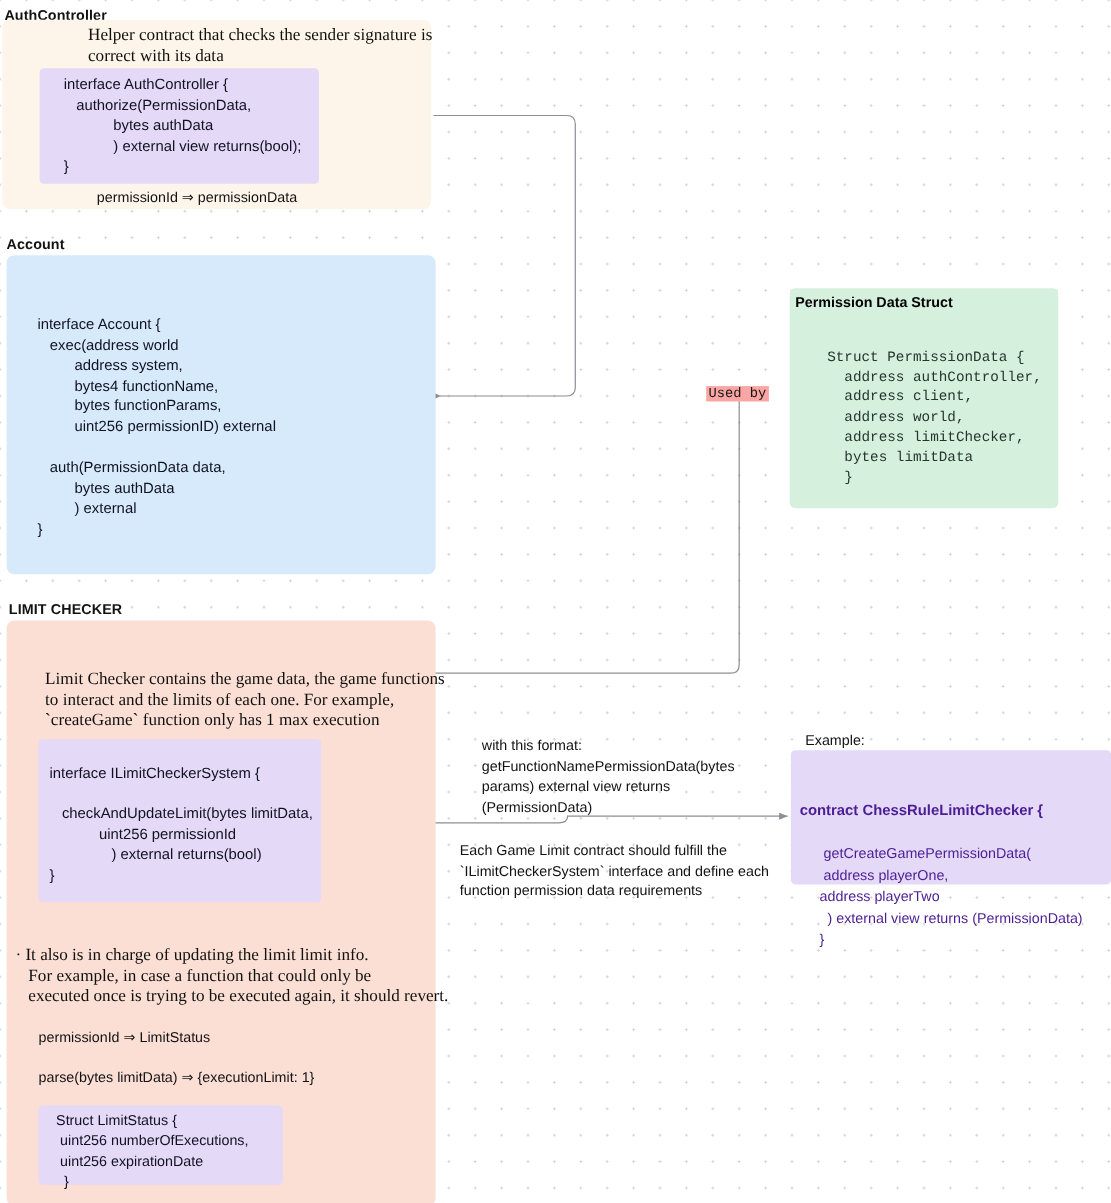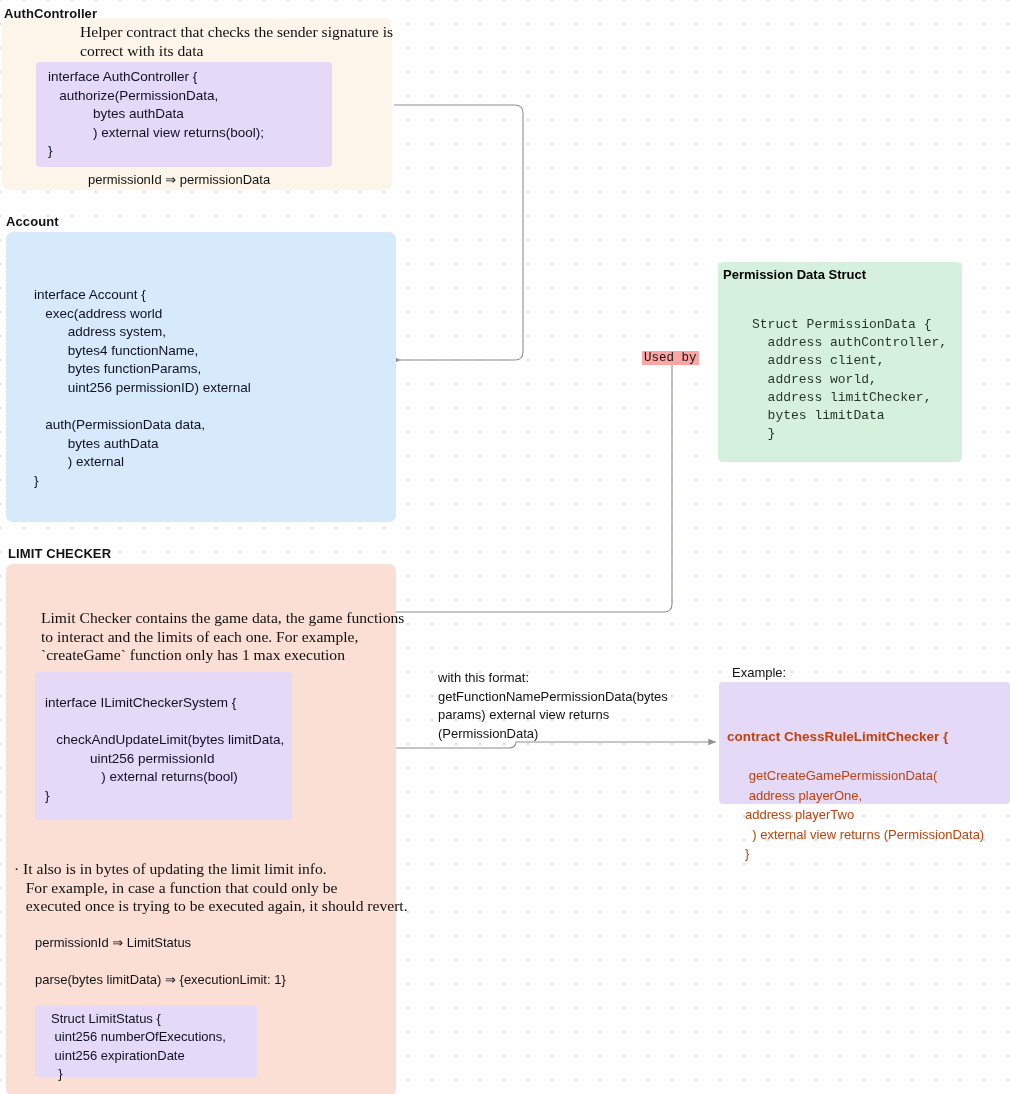--- a/index.html
+++ b/index.html
@@ -48,29 +48,29 @@
     position: absolute;
     background: #e4d9f7;
     border-radius: 4px;
     font-family: "Liberation Sans", sans-serif;
     font-size: 13.5px;
     line-height: 18.6px;
     color: #111122;
     white-space: pre;
     box-sizing: border-box;
   }
-  #auth-interface    { left: 36px; top: 62px;  width: 296px; height: 105px; padding: 6px 12px; }
+  #auth-interface    { left: 36px; top: 62px;  width: 254px; height: 105px; padding: 6px 22px; }
   #limit-interface   { left: 35px; top: 672px; width: 257px; height: 148px; padding: 22px 10px; }
   #limit-status-code { left: 35px; top: 1005px; width: 222px; height: 72px; padding: 5px 16px; font-size: 13px; line-height: 18.4px; }
   #chess-block {
     left: 719px; top: 682px; width: 291px; height: 122px;
     background: #e4d9f7; border-radius: 4px; padding: 6px 8px;
     position: absolute; box-sizing: border-box;
     font-family: "Liberation Sans", sans-serif; font-size: 13px;
-    line-height: 19.5px; color: #c2410c; white-space: pre;
+    line-height: 19.5px; color: #4c1d95; white-space: pre;
   }
   #chess-title { font-weight: bold; font-size: 13.5px; display: block; }
 
   
   .serif-text {
     position: absolute;
     font-family: "Liberation Serif", serif;
     font-size: 15.6px;
     line-height: 18.6px;
     color: #10100f;
@@ -196,34 +196,37 @@
   <div class="frame" id="limit-frame"></div>
   <div class="serif-text" id="limit-desc">Limit Checker contains the game data, the game functions
 to interact and the limits of each one. For example,
 `createGame` function only has 1 max execution</div>
   <div class="code-block" id="limit-interface">interface ILimitCheckerSystem {
 
    checkAndUpdateLimit(bytes limitData,
             uint256 permissionId
                ) external returns(bool)
 }</div>
-  <div class="serif-text" id="limit-note">· It also is in bytes of updating the limit limit info.
+  <div class="serif-text" id="limit-note">· It also is in charge of updating the limit limit info.
    For example, in case a function that could only be
    executed once is trying to be executed again, it should revert.</div>
   <div class="sans-note" id="limit-map">permissionId ⇒ LimitStatus</div>
   <div class="sans-note" id="limit-parse">parse(bytes limitData) ⇒ {executionLimit: 1}</div>
   <div class="code-block" id="limit-status-code">Struct LimitStatus {
  uint256 numberOfExecutions,
  uint256 expirationDate
   }</div>
 
   <div class="sans-note" id="format-note">with this format:
 getFunctionNamePermissionData(bytes
 params) external view returns
 (PermissionData)</div>
+  <div class="sans-note" id="fulfill-note">Each Game Limit contract should fulfill the
+`ILimitCheckerSystem` interface and define each
+function permission data requirements</div>
 
   <div id="example-label">Example:</div>
   <div id="chess-block">
     <span id="chess-title">contract ChessRuleLimitChecker {</span><span>
       getCreateGamePermissionData(
       address playerOne,
      address playerTwo
        ) external view returns (PermissionData)
      }</span>
   </div>

